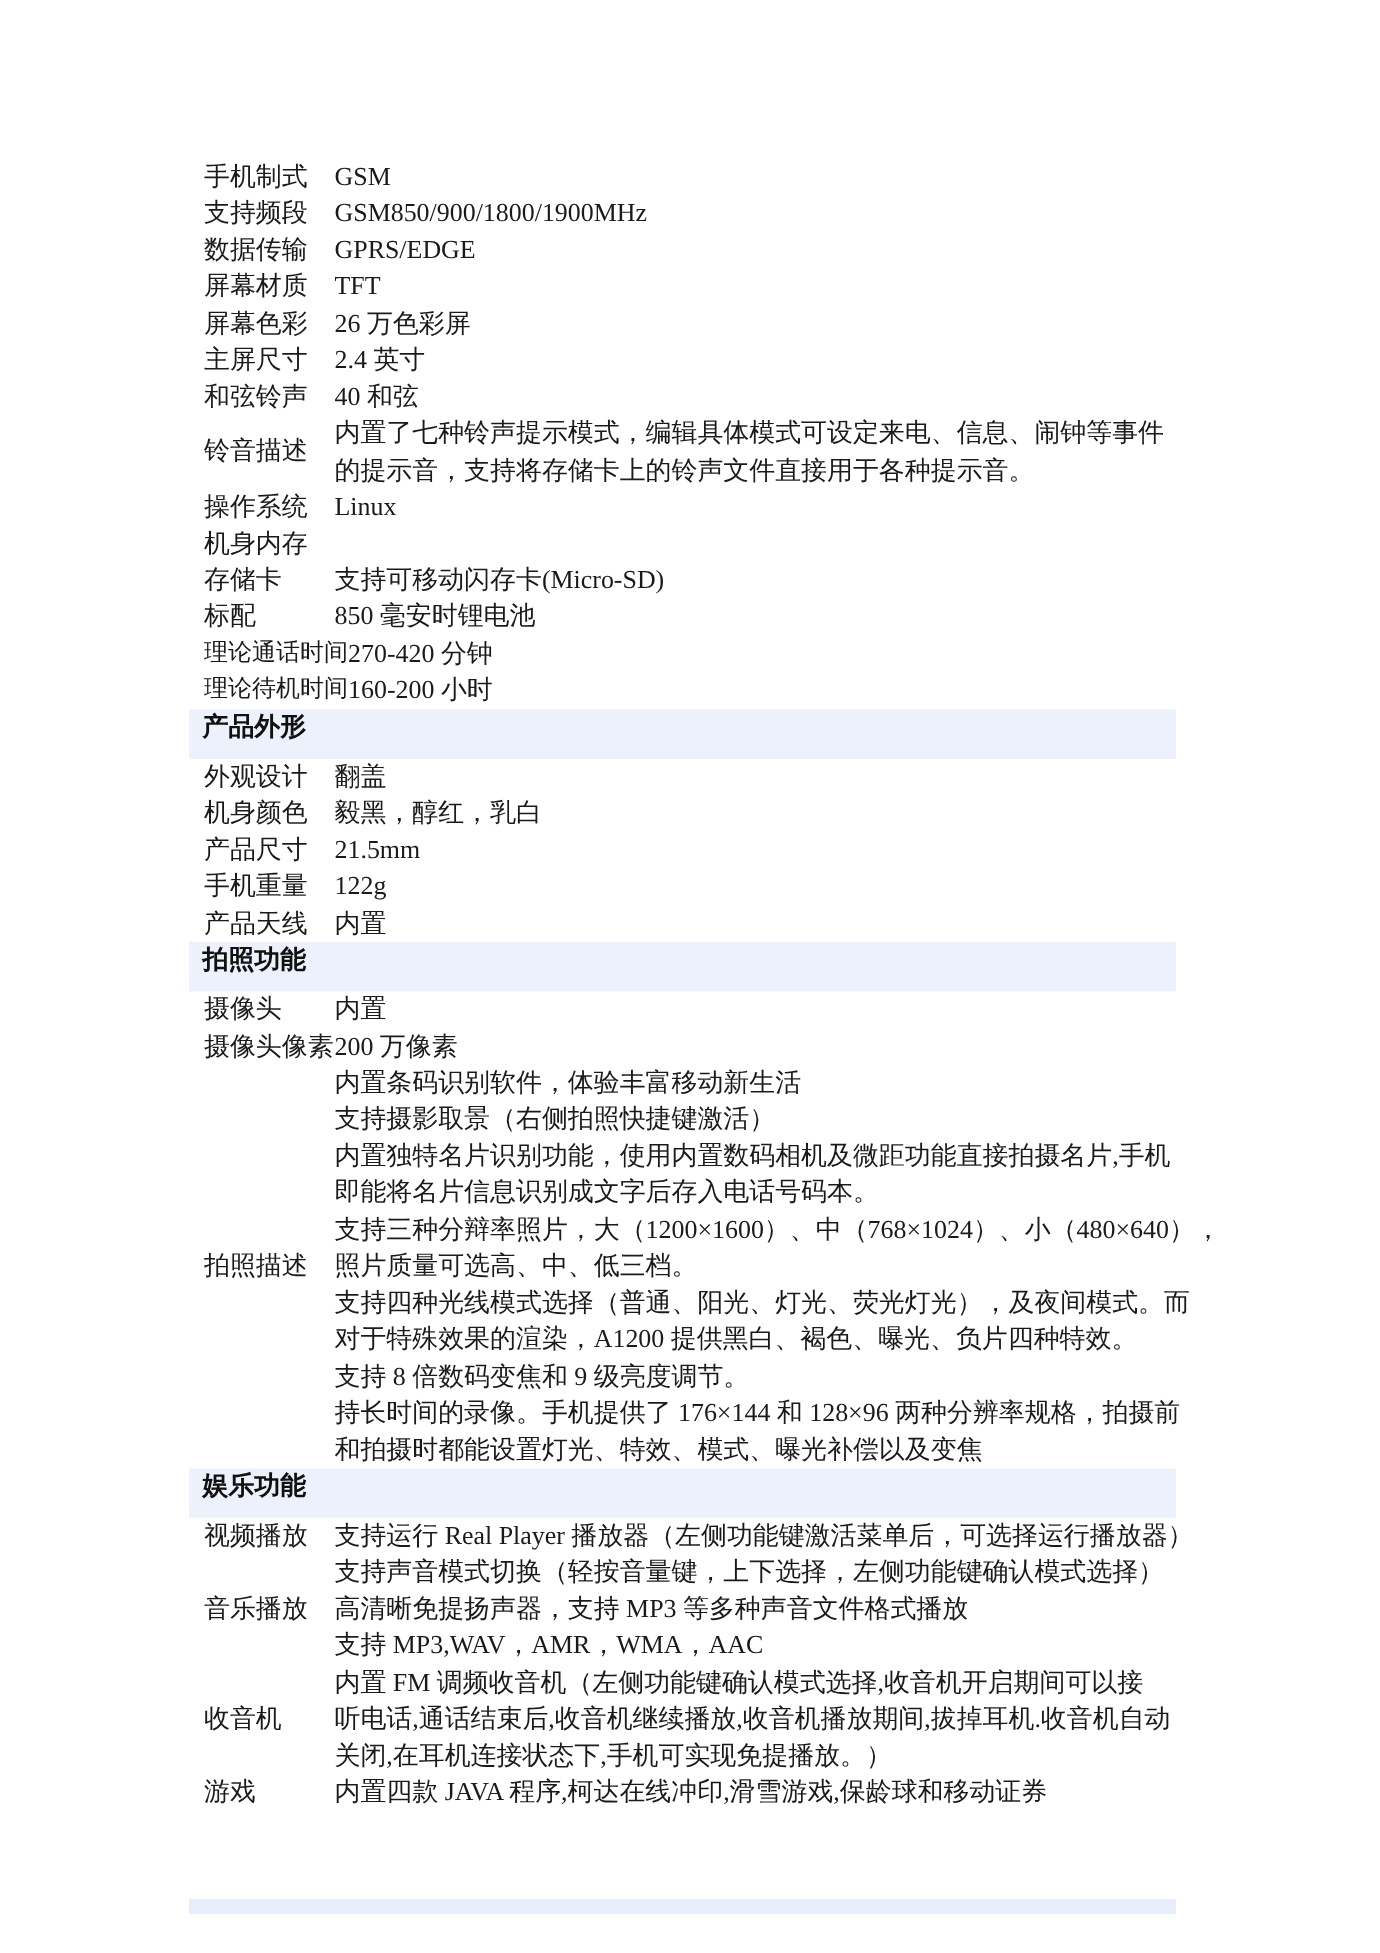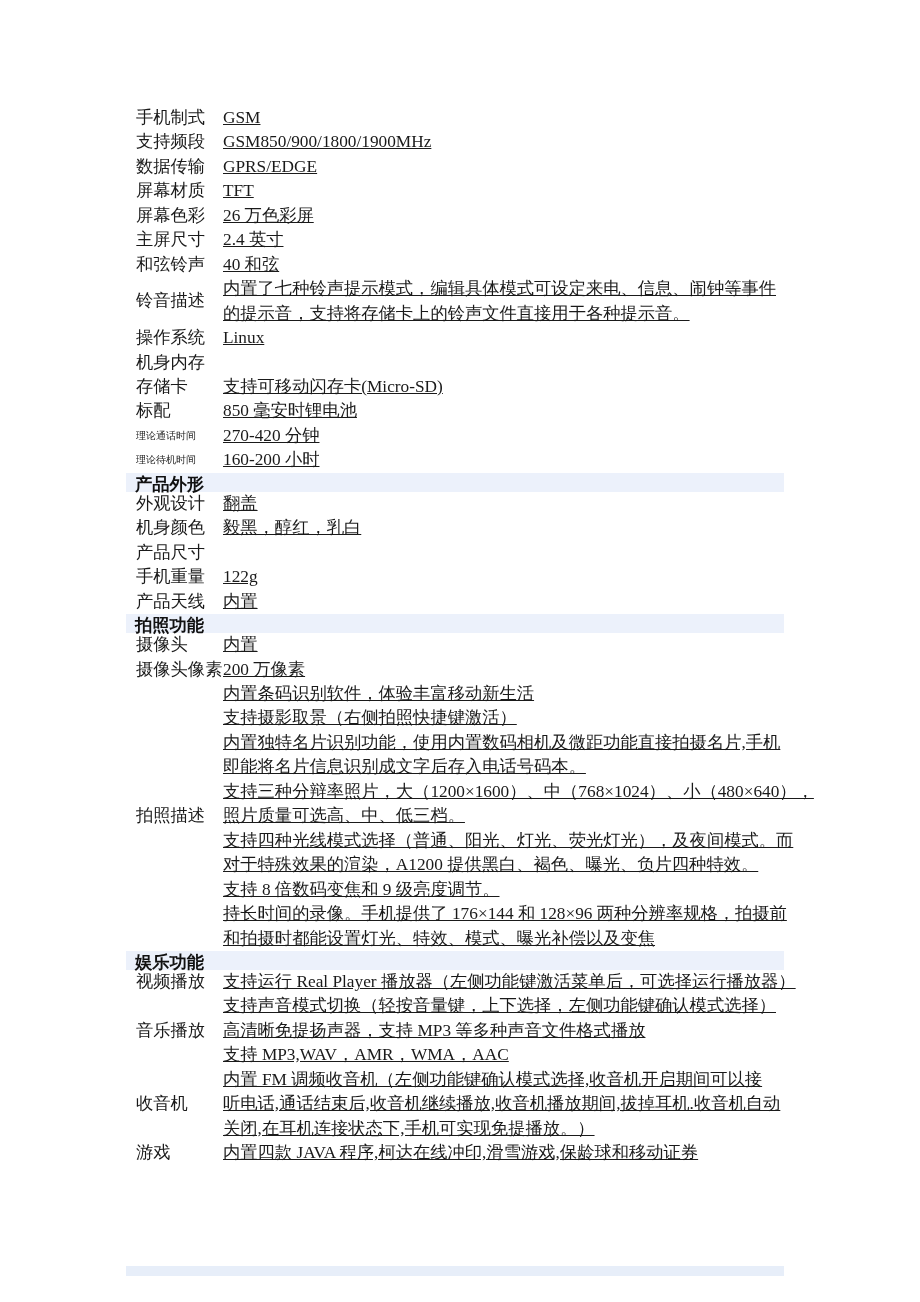--- a/index.html
+++ b/index.html
@@ -20,38 +20,38 @@
   .doc {
     position: absolute;
     left: 126px;
     top: 106px;
     width: 658px;
     color: #1a1a1a;
     font-size: 17.3px;
     line-height: 24.45px;
   }
   .section-header {
-    height: 19px;
+    height: 33px;
     font-weight: bold;
     background: #ecf1fb;
     padding-left: 9px;
     white-space: nowrap;
     color: #111111;
   }
   .row { display: flex; }
   .row .label {
     flex: 0 0 87px;
     padding-left: 10px;
     display: flex;
     align-items: center;
     white-space: nowrap;
   }
-  .row .label.compact { font-size: 10px; }
+  .row .label.compact { font-size: 16px; }
   .row .value { flex: 1 1 auto; min-width: 0; }
-  .row .value .line { white-space: nowrap; overflow: visible; text-decoration: underline; }
+  .row .value .line { white-space: nowrap; overflow: visible; }
   .bottom-strip {
     position: absolute;
     left: 126px;
     top: 1266px;
     width: 658px;
     height: 10px;
     background: #e7eef9;
   }
 </style>
 </head>
@@ -149,20 +149,23 @@
         </div>
       </div>
       <div class="row">
         <div class="label">机身颜色</div>
         <div class="value">
           <div class="line">毅黑，醇红，乳白</div>
         </div>
       </div>
       <div class="row">
         <div class="label">产品尺寸</div>
+        <div class="value">
+          <div class="line">21.5mm</div>
+        </div>
       </div>
       <div class="row">
         <div class="label">手机重量</div>
         <div class="value">
           <div class="line">122g</div>
         </div>
       </div>
       <div class="row">
         <div class="label">产品天线</div>
         <div class="value">

